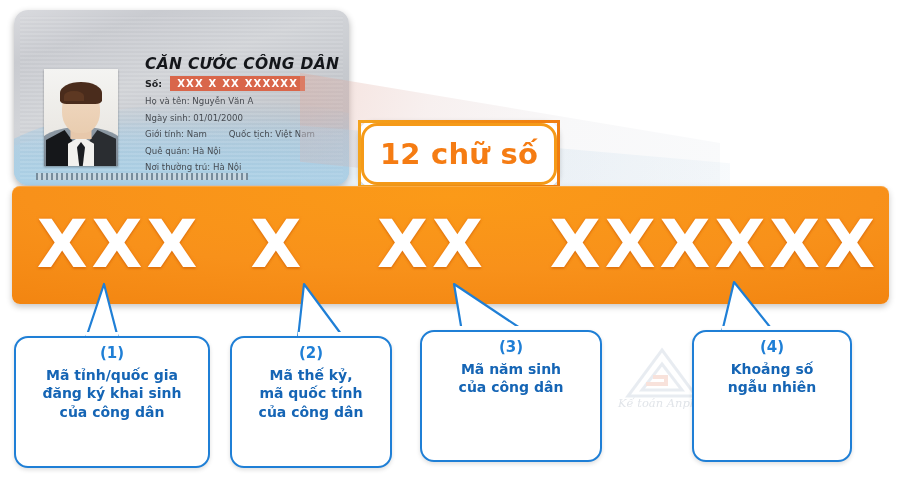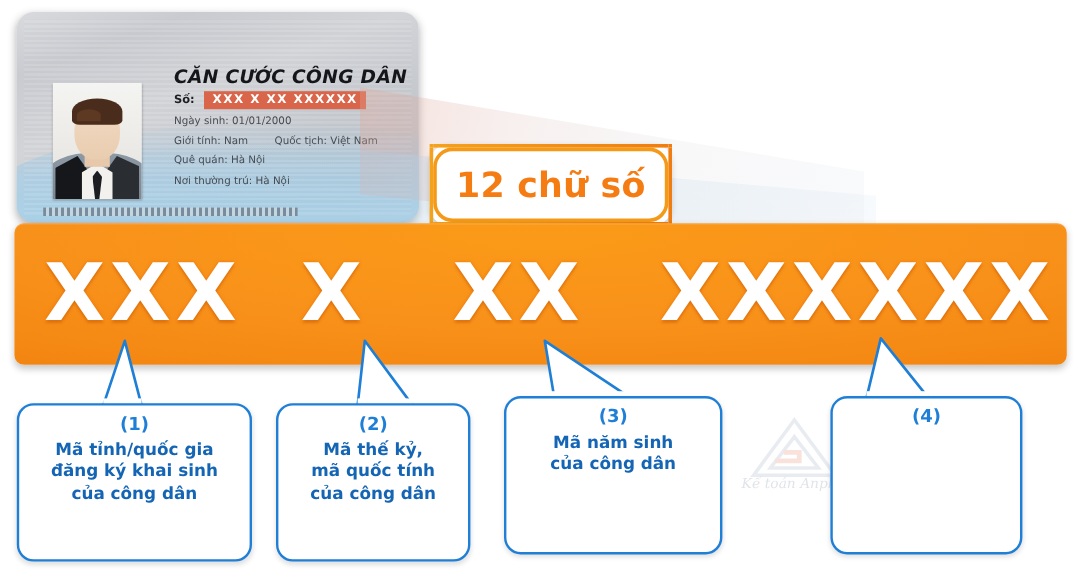--- a/index.html
+++ b/index.html
@@ -199,20 +199,21 @@
     </div>
 
     <div class="card-title">CĂN CƯỚC CÔNG DÂN</div>
 
     <div class="card-num-row">
       <span class="card-num-label">Số:</span>
       <span class="card-num-box">XXX  X  XX  XXXXXX</span>
     </div>
 
     <div class="card-fields">
+      <div class="card-field">Họ và tên: Nguyễn Văn A</div>
       <div class="card-field">Ngày sinh: 01/01/2000</div>
       <div class="card-field"><span>Giới tính: Nam</span><span class="sp"></span><span>Quốc tịch: Việt Nam</span></div>
       <div class="card-field">Quê quán: Hà Nội</div>
       <div class="card-field">Nơi thường trú: Hà Nội</div>
     </div>
   </div>
 
   <div class="beam"></div>
   <div class="beam2"></div>
 
@@ -268,15 +269,17 @@
 mã quốc tính
 của công dân</div>
   </div>
   <div class="callout c3">
     <div class="num">(3)</div>
     <div class="body">Mã năm sinh
 của công dân</div>
   </div>
   <div class="callout c4">
     <div class="num">(4)</div>
+    <div class="body">Khoảng số
+ngẫu nhiên</div>
   </div>
 
 </div>
 
 </body></html>

